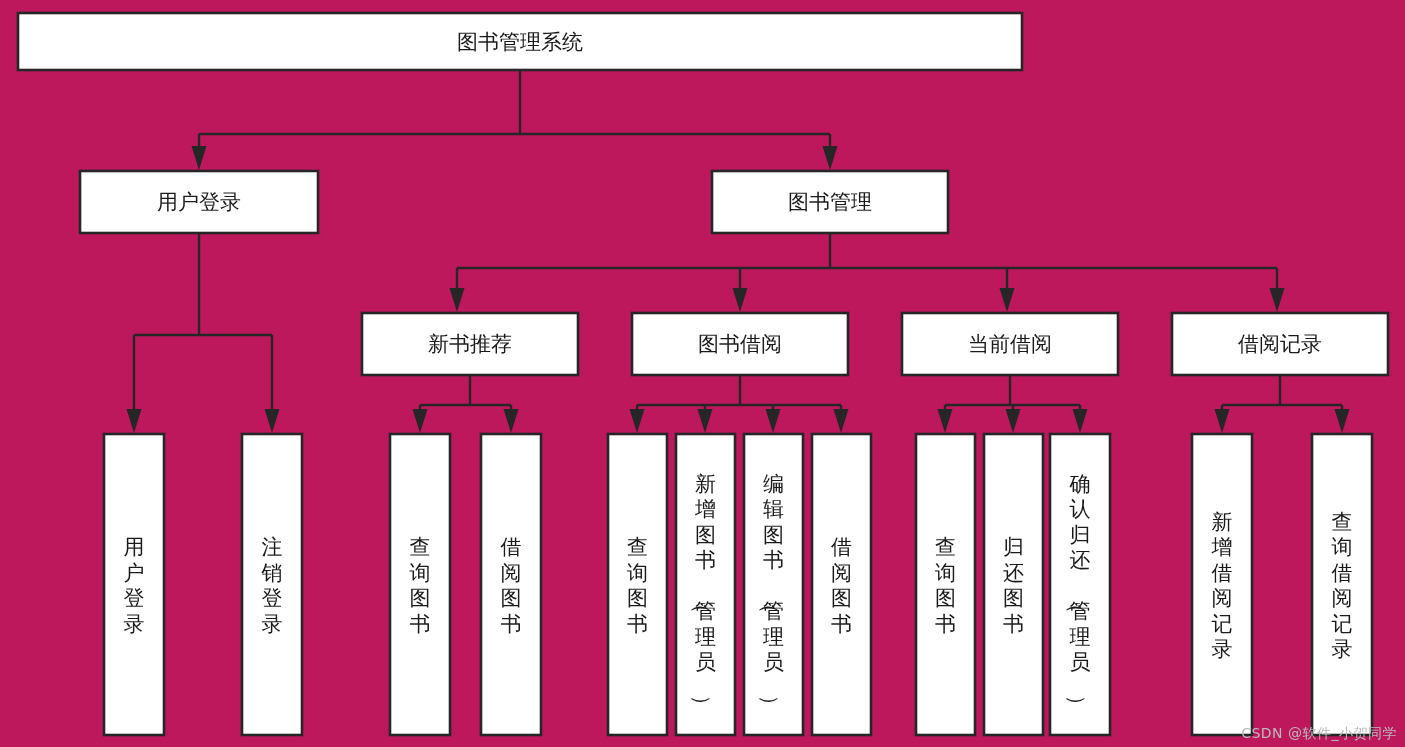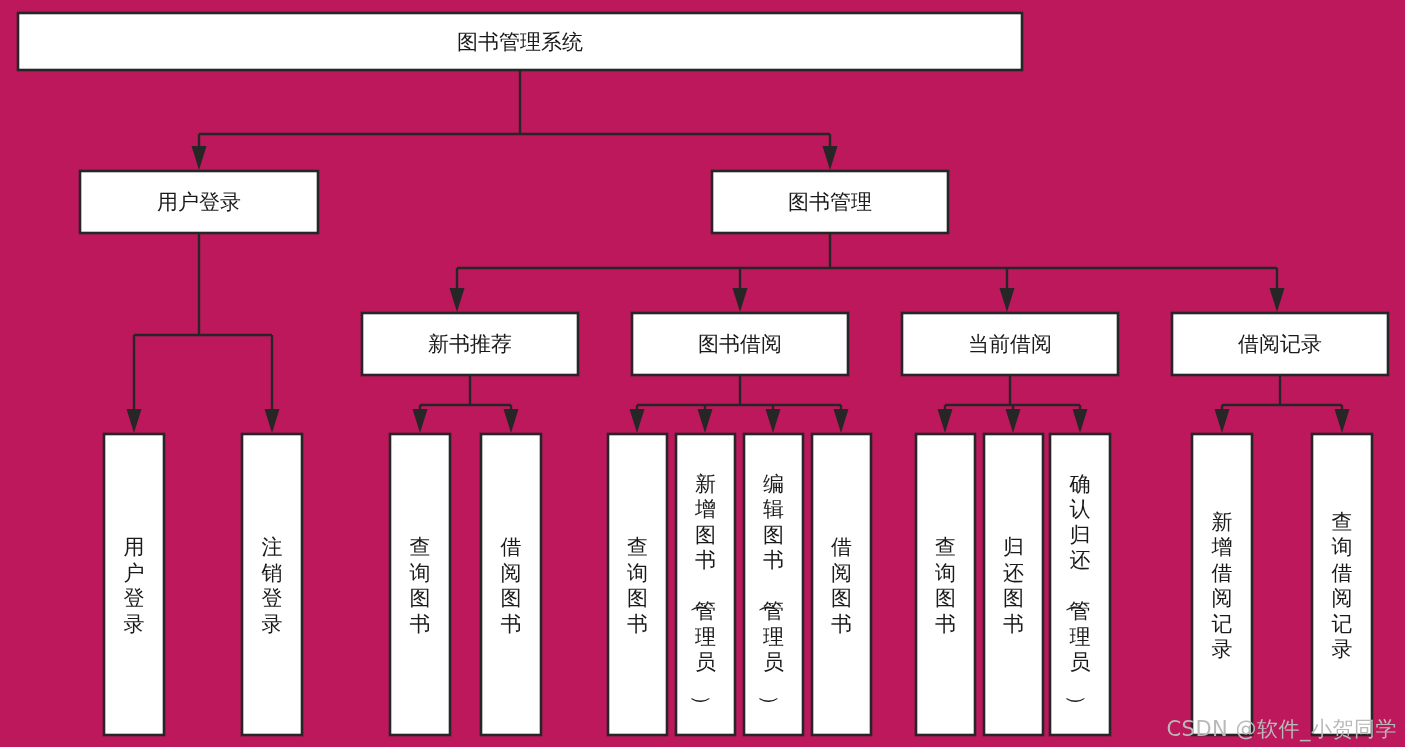--- a/index.html
+++ b/index.html
@@ -53,21 +53,21 @@
     font-family: "DejaVu Sans", "Liberation Sans", sans-serif;
     font-size: 21px;
     fill: #1a1a1a;
     text-anchor: middle;
   }
   .watermark {
     position: absolute;
     right: 8px;
     bottom: 4px;
     font-family: "DejaVu Sans", "Liberation Sans", sans-serif;
-    font-size: 21px;
+    font-size: 14px;
     color: #b9b9b9;
     white-space: nowrap;
     letter-spacing: 0.5px;
     user-select: none;
   }
 </style>
 </head>
 <body>
 
 <div id="diagram-root">

